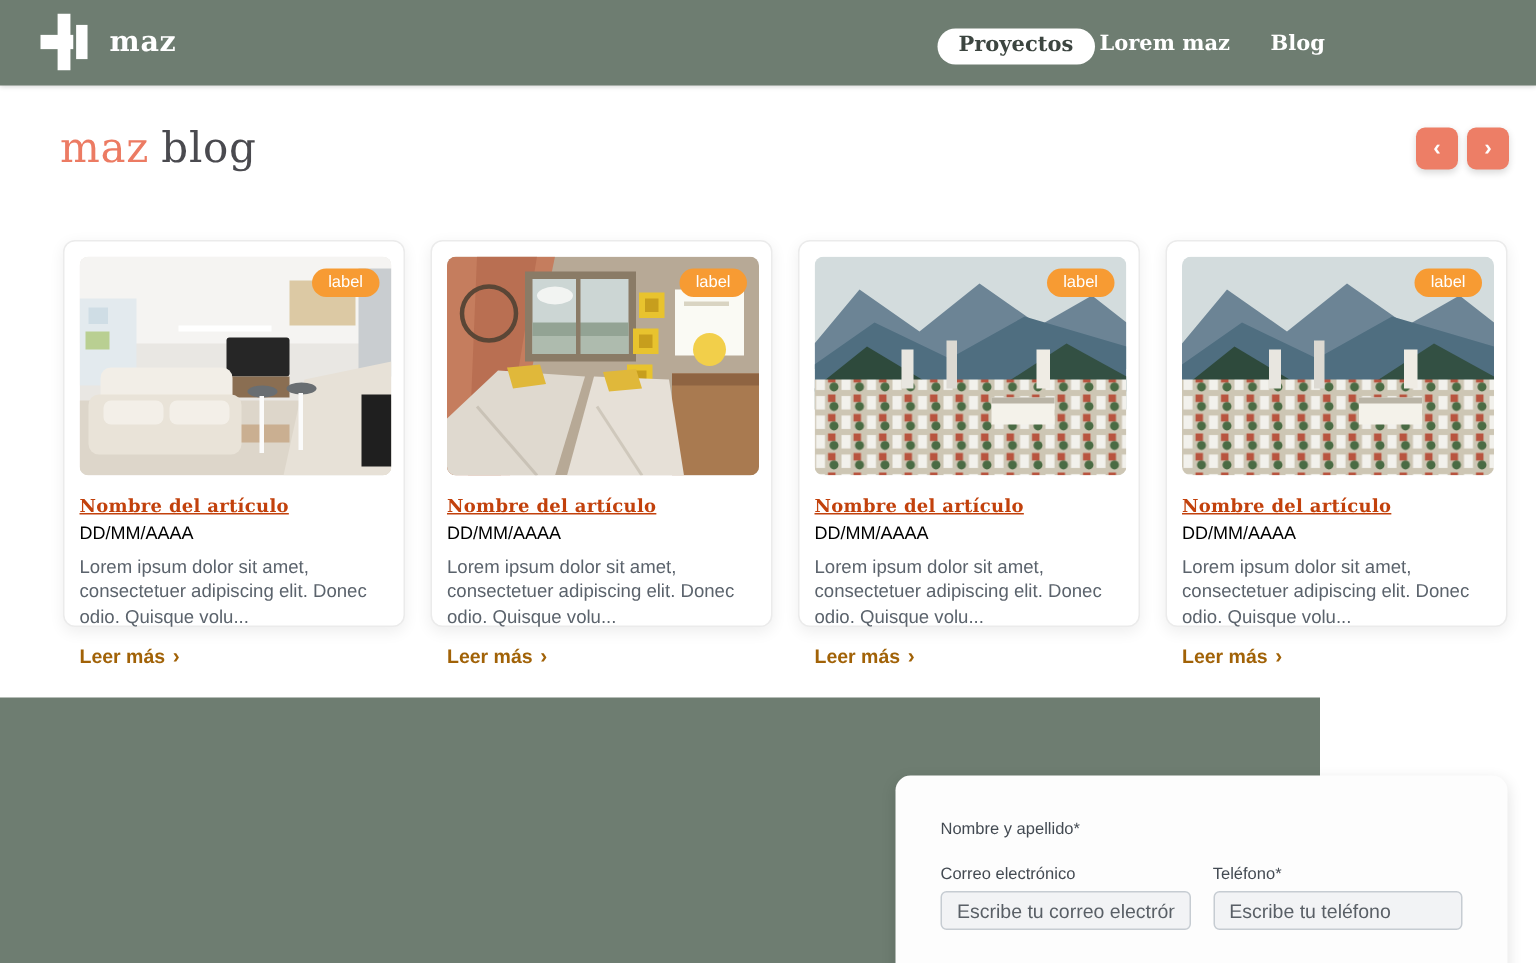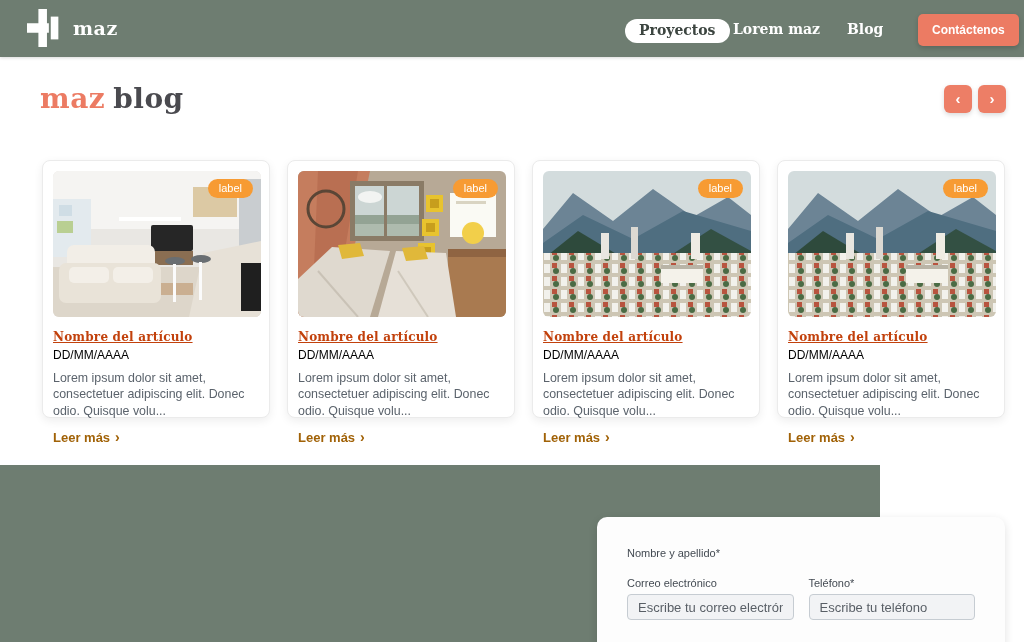--- a/index.html
+++ b/index.html
@@ -21,21 +21,21 @@
     font-family:"DejaVu Serif","Liberation Serif",serif; font-weight:bold; font-size:14px;
     cursor:pointer; }
   .nav-somos { left:733px; }
   .nav-blog  { left:847px; }
   .cta-btn { position:absolute; left:918px; top:14px; background:#EC7B63; border:none;
     color:#fff; font-family:"Liberation Sans","DejaVu Sans",sans-serif; font-weight:bold;
     font-size:12px; padding:9px 14px; border-radius:5px; cursor:pointer;
     box-shadow:0 2px 5px rgba(0,0,0,.18); }
 
   
-  .page-title { position:absolute; left:40px; top:82px; font-size:28px; font-weight:bold;
+  .page-title { position:absolute; left:40px; top:82px; font-size:28px; font-weight:normal;
     font-family:"DejaVu Serif","Liberation Serif",serif; color:#4a4a4f; letter-spacing:.5px;}
   .page-title .accent { color:#EC7B63; margin-right:8px; }
   .carousel-btn { position:absolute; top:85px; width:28px; height:28px; background:#ED7E66;
     border:none; border-radius:6px; color:#fff; font-size:15px; font-weight:bold;
     cursor:pointer; line-height:26px; text-align:center;
     box-shadow:0 2px 5px rgba(0,0,0,.15); }
   .prev { left:944px; } .next { left:978px; }
 
   
   .card { position:absolute; top:160px; width:228px; height:258px; background:#fff;
@@ -76,21 +76,20 @@
     <svg viewBox="0 0 40 40">
       <rect x="12" y="0" width="9" height="40" fill="#fff"></rect>
       <rect x="0" y="15" width="23" height="10" fill="#fff"></rect>
       <rect x="25" y="8" width="8" height="24" fill="#fff"></rect>
     </svg>
     <span class="logo-text">maz</span>
   </div>
   <span class="nav-pill">Proyectos</span>
   <span class="nav-link nav-somos">Lorem maz</span>
   <span class="nav-link nav-blog">Blog</span>
-  <button class="cta-btn">Contáctenos</button>
 </div>
 
 <div class="page-title serif">
   <span class="accent">maz</span><span>blog</span>
 </div>
 <button class="carousel-btn prev"><span>‹</span></button>
 <button class="carousel-btn next"><span>›</span></button>
 
 <article class="card c0">
   <div class="card-img">

